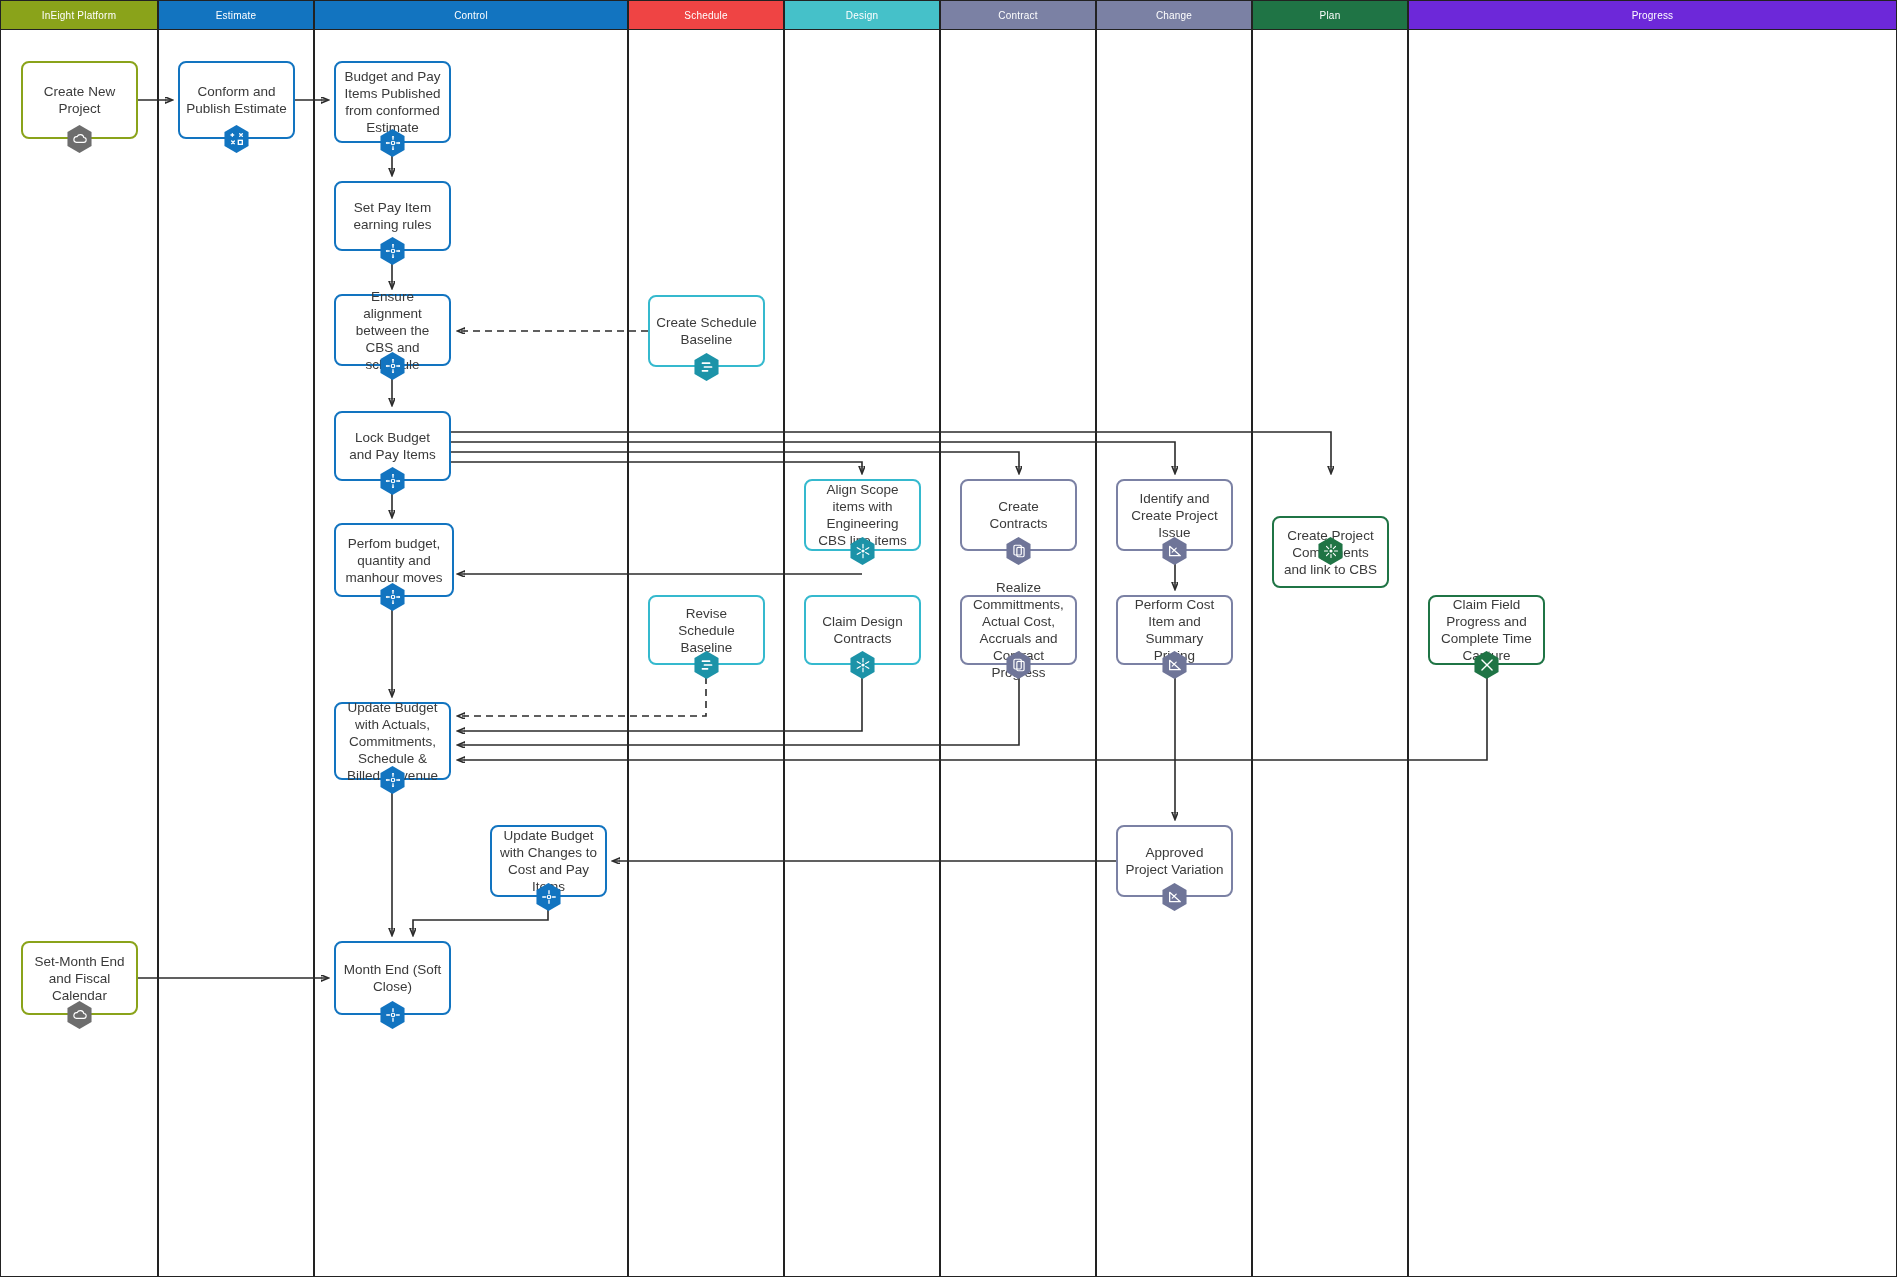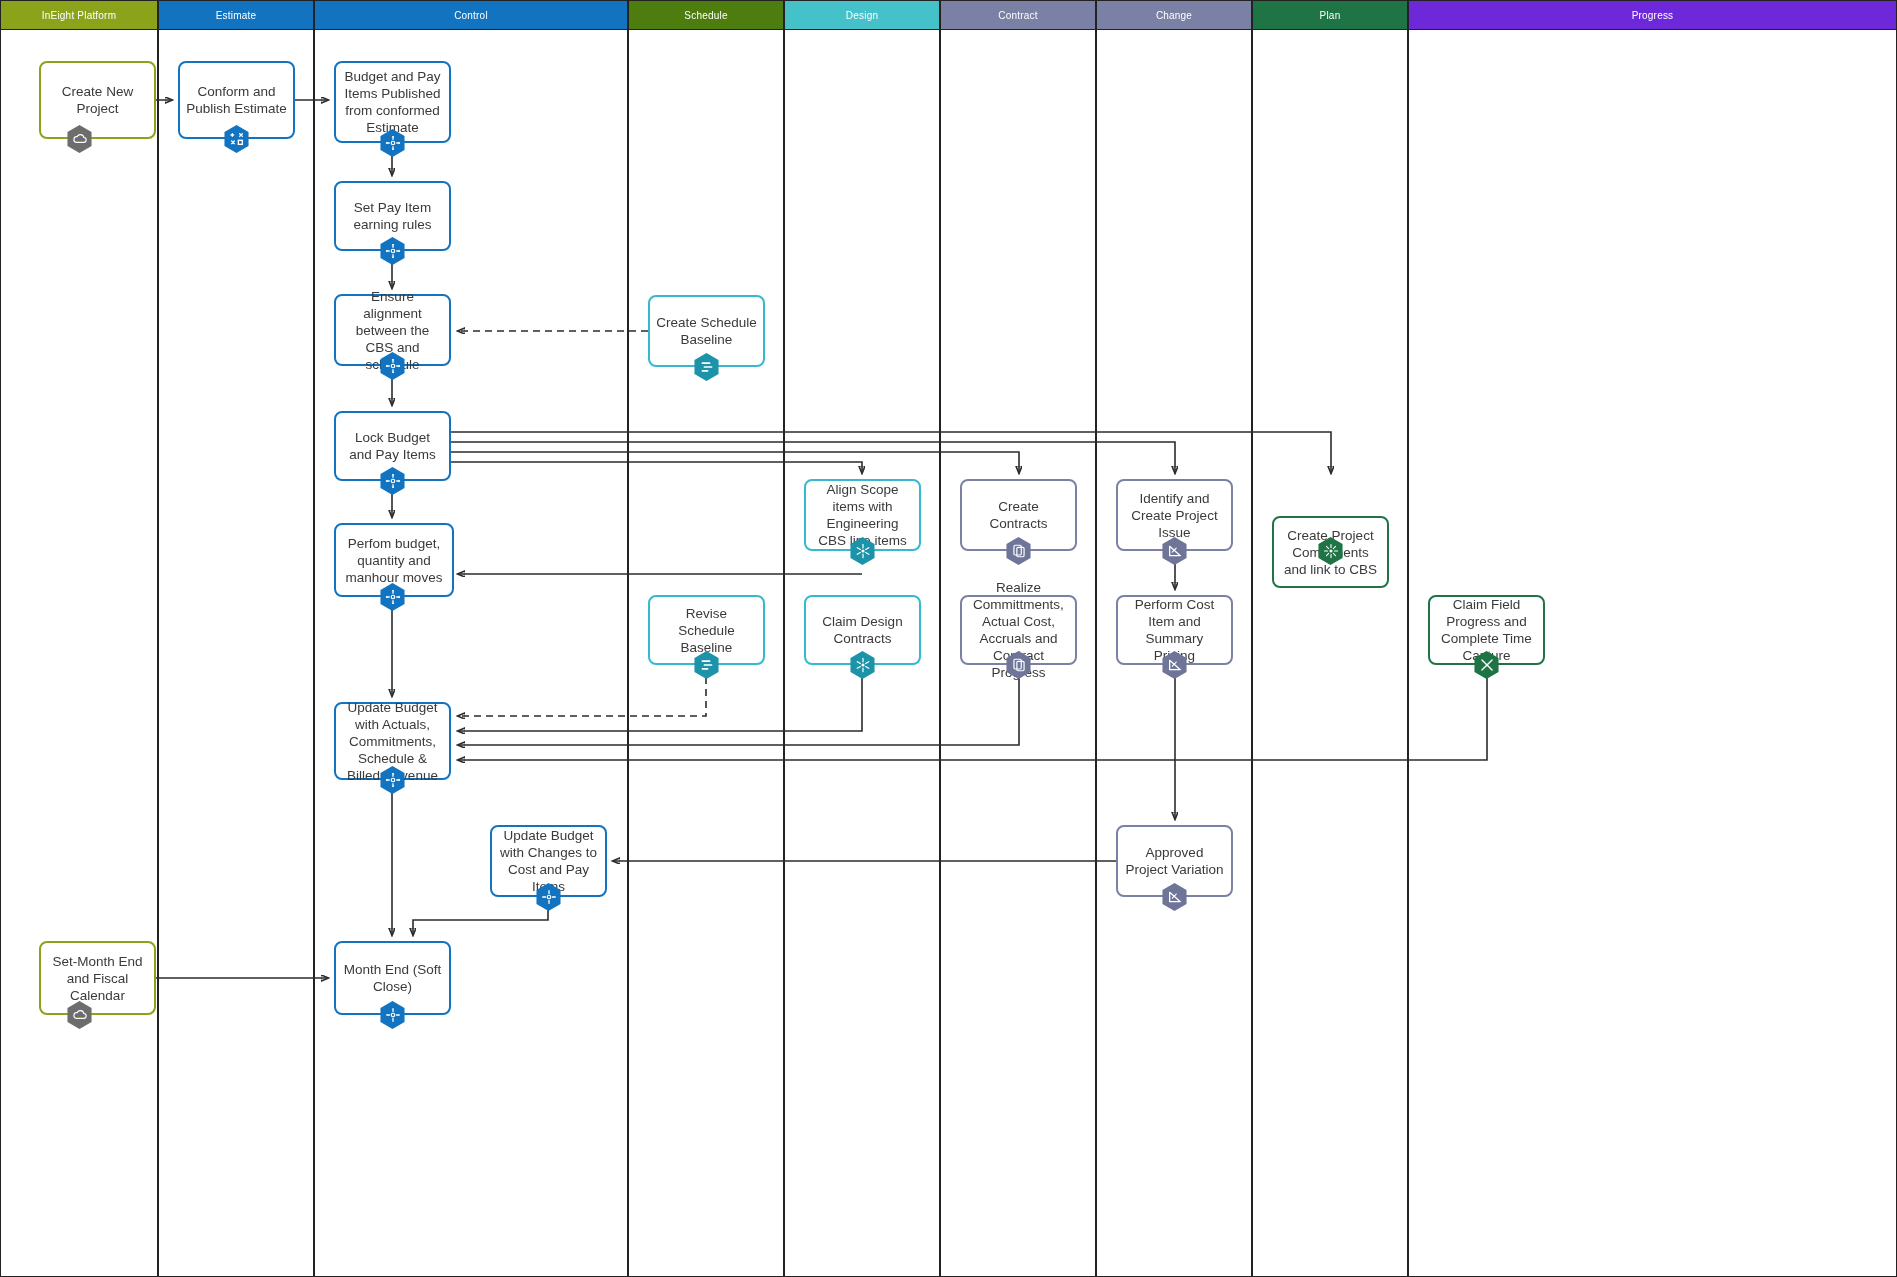--- a/index.html
+++ b/index.html
@@ -13,21 +13,21 @@
   .lane-body{position:absolute;top:30px;bottom:0;border-left:1px solid #222;
     border-right:1px solid #222;box-sizing:border-box;background:#fff;}
   #frame{position:absolute;left:0;top:0;width:1897px;height:1277px;
     border:1px solid #222;box-sizing:border-box;pointer-events:none;}
 
   
   .node{position:absolute;box-sizing:border-box;background:#fff;border-radius:8px;
     border:2px solid #1a7fc1;display:flex;align-items:center;justify-content:center;
     text-align:center;font-size:13.5px;line-height:17px;color:#3a3a3a;padding:4px 6px;}
   .node span{display:block;}
-  .node.olive{border-color:#8aa31a;margin-left:18px;}
+  .node.olive{border-color:#8aa31a;}
   .node.blue{border-color:#1274c0;}
   .node.teal{border-color:#35b9ce;}
   .node.slate{border-color:#7b81a4;}
   .node.green{border-color:#1f7445;}
 
   
   .hex{position:absolute;width:28px;height:28px;
     clip-path:polygon(50% 0%,93% 25%,93% 75%,50% 100%,7% 75%,7% 25%);
     display:flex;align-items:center;justify-content:center;color:#fff;}
   .hex svg{width:16px;height:16px;display:block;}
@@ -44,21 +44,21 @@
 </style>
 </head>
 <body>
 
 <div id="canvas">
 
   <div id="lanes-headers">
       <div class="lane-head" style="left: 0px; width: 158px; background: rgb(138, 163, 26);">InEight Platform</div>
       <div class="lane-head" style="left: 158px; width: 156px; background: rgb(18, 116, 192);">Estimate</div>
       <div class="lane-head" style="left: 314px; width: 314px; background: rgb(18, 116, 192);">Control</div>
-      <div class="lane-head" style="left: 628px; width: 156px; background: #4d7c0f;">Schedule</div>
+      <div class="lane-head" style="left: 628px; width: 156px; background: #ef4444;">Schedule</div>
       <div class="lane-head" style="left: 784px; width: 156px; background: rgb(69, 193, 201);">Design</div>
       <div class="lane-head" style="left: 940px; width: 156px; background: rgb(123, 129, 164);">Contract</div>
       <div class="lane-head" style="left: 1096px; width: 156px; background: rgb(123, 129, 164);">Change</div>
       <div class="lane-head" style="left: 1252px; width: 156px; background: rgb(31, 116, 69);">Plan</div>
       <div class="lane-head" style="left: 1408px; width: 489px; background: #6d28d9;">Progress</div>
     </div>
   <div id="lanes-bodies">
       <div class="lane-body" style="left: 0px; width: 158px;"></div>
       <div class="lane-body" style="left: 158px; width: 156px;"></div>
       <div class="lane-body" style="left: 314px; width: 314px;"></div>

